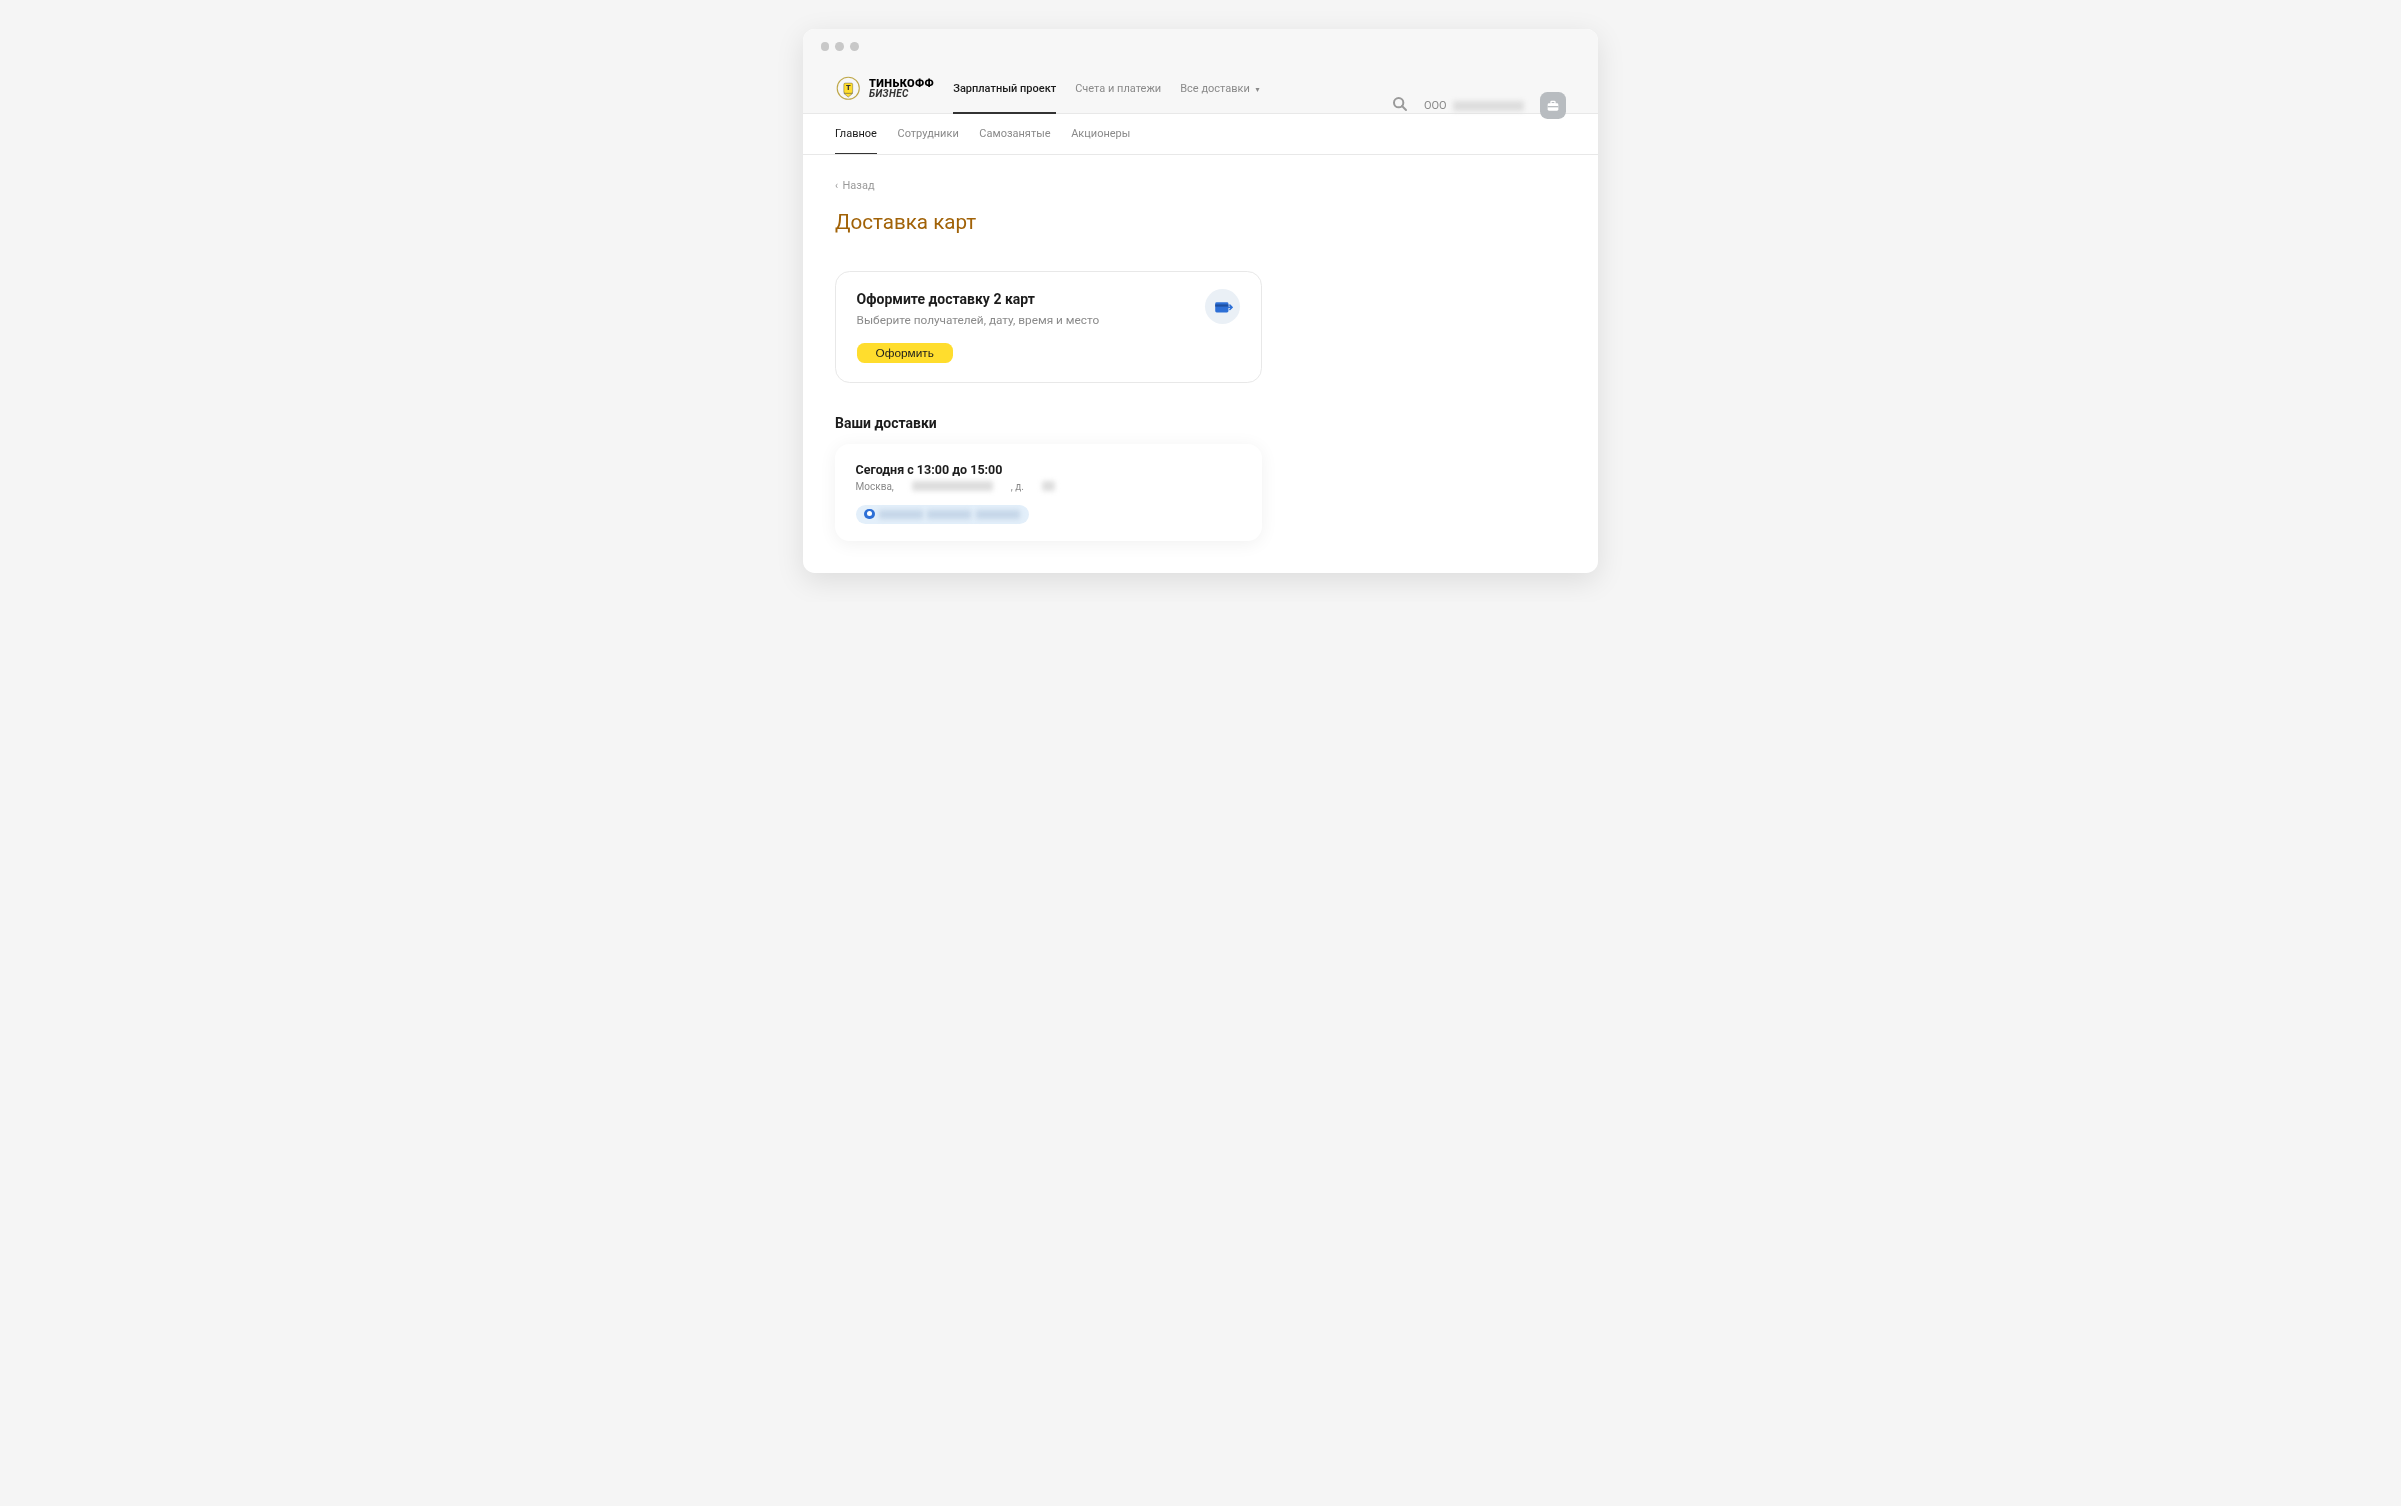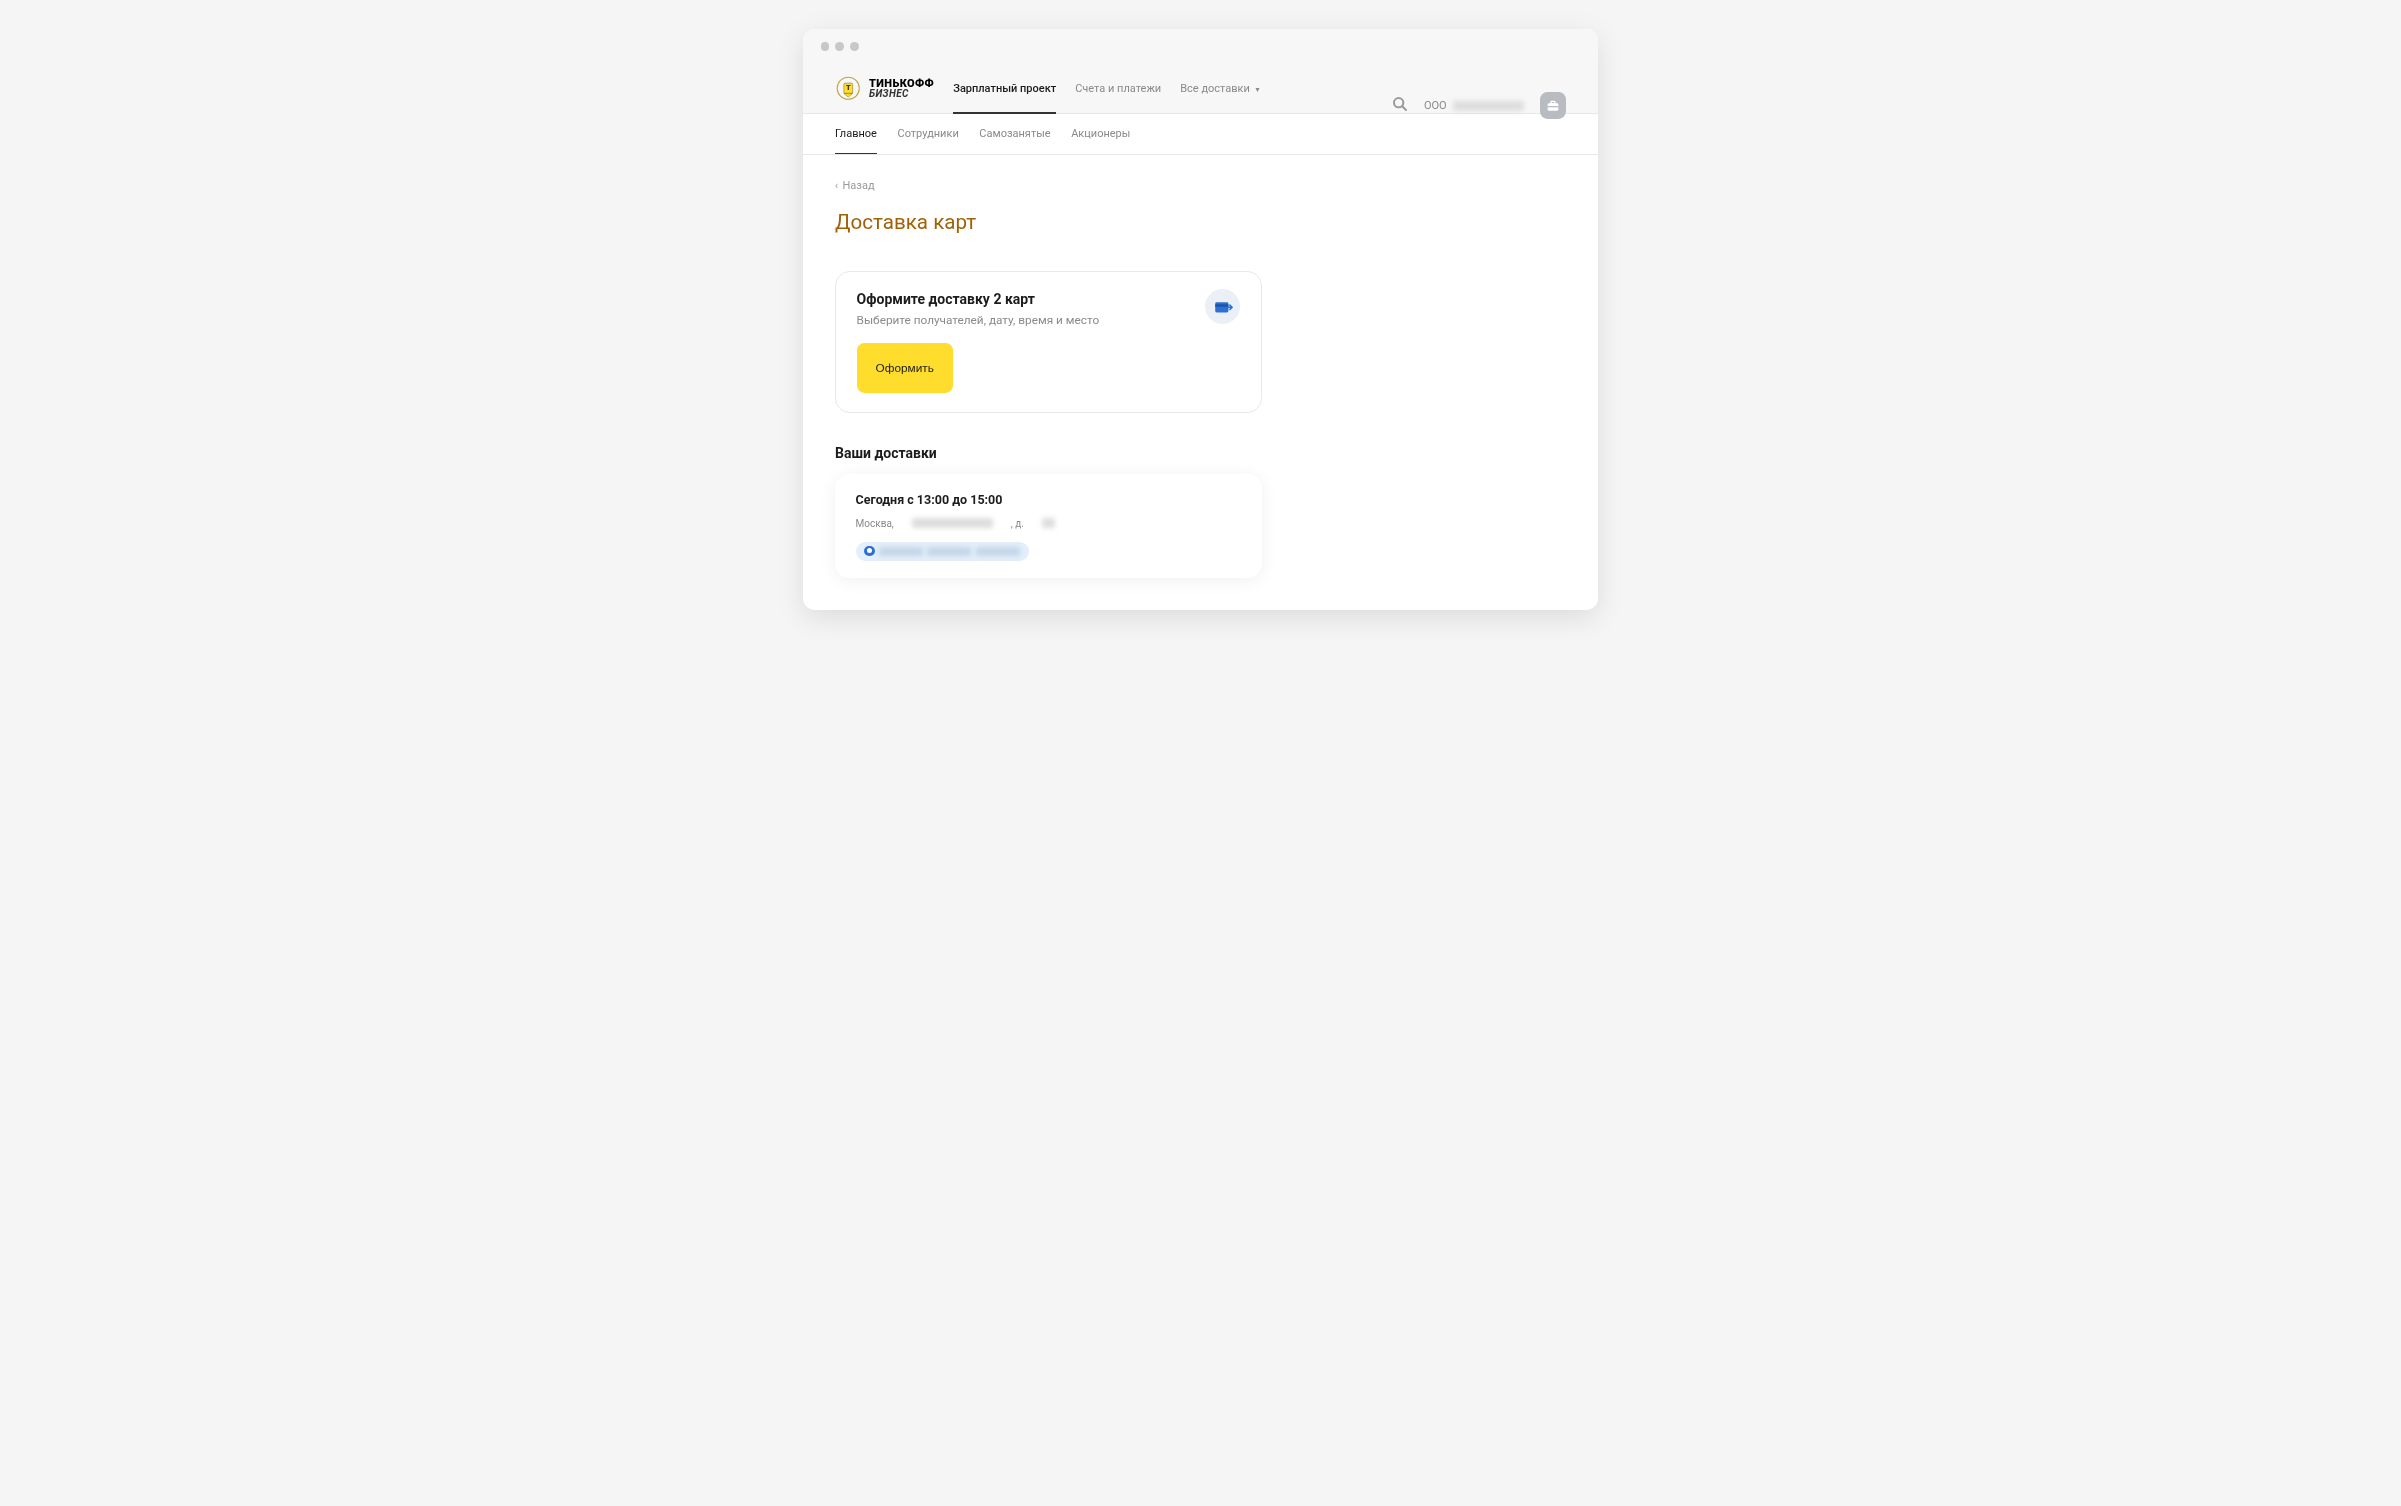--- a/index.html
+++ b/index.html
@@ -28,24 +28,24 @@
     .subnav-item.active { color: #1c1c1c; }
     .subnav-item.active::after { content: ''; position: absolute; left: 0; right: 0; bottom: -0.7px; height: 1.5px; background: #333; }
     .content { padding: 23.5px 32px 32px; }
     .back { display: inline-flex; align-items: center; gap: 4.4px; color: #9a9a9a; font-size: 11px; cursor: pointer; margin-bottom: 17.7px; }
     .back .chev { font-size: 10.3px; }
     .page-title { font-size: 20.6px; font-weight: 400; color: #a16207; margin-bottom: 37px; }
     .card { border: 0.7px solid #e8e8e8; border-radius: 14.7px; padding: 19px 20.6px; max-width: 427px; position: relative; }
     .card-title { font-size: 14px; font-weight: 700; color: #1c1c1c; margin-bottom: 5.9px; }
     .card-sub { font-size: 11.8px; color: #8a8a8a; margin-bottom: 16px; }
     .card-icon { position: absolute; top: 17.7px; right: 20.6px; width: 35px; height: 35px; border-radius: 50%; background: #eaf0f6; display: flex; align-items: center; justify-content: center; }
-    .btn-primary { background: #ffdd2d; color: #1c1c1c; border: none; font-size: 11.8px; font-weight: 400; padding: 18px 19px; border-radius: 7.4px; cursor: pointer; }
+    .btn-primary { background: #ffdd2d; color: #1c1c1c; border: none; font-size: 11.8px; font-weight: 400; padding: 3px 19px; border-radius: 7.4px; cursor: pointer; }
     .section-title { font-size: 14px; font-weight: 700; color: #1c1c1c; margin: 32px 0 13.2px; }
     .delivery-card { border-radius: 14.7px; padding: 17.7px 20.6px; max-width: 427px; box-shadow: 0 2.9px 17.7px rgba(0,0,0,0.06); }
-    .delivery-time { font-size: 12.5px; font-weight: 700; color: #1c1c1c; margin-bottom: 11px; }
+    .delivery-time { font-size: 12.5px; font-weight: 700; color: #1c1c1c; margin-bottom: 4px; }
     .delivery-addr { font-size: 10px; color: #8a8a8a; display: flex; align-items: center; gap: 18px; flex-wrap: wrap; margin-bottom: 13.2px; }
     .delivery-addr .blur { display: inline-block; height: 10.3px; background: #ddd; filter: blur(2.9px); border-radius: 2.2px; }
     .recipient-chip { display: inline-flex; align-items: center; gap: 4.4px; background: #e3effa; border-radius: 735px; padding: 4.4px 8.8px; }
     .recipient-chip .avatar { width: 10.3px; height: 10.3px; background: #2d6fd6; border-radius: 50%; position: relative; }
     .recipient-chip .avatar::after { content: ''; position: absolute; top: 1.5px; left: 2.2px; width: 5.9px; height: 5.9px; background: #fff; border-radius: 50%; }
     .recipient-chip .blur { width: 44px; height: 8.8px; background: #c5d6e8; filter: blur(2.9px); border-radius: 2.2px; }
   </style>
 </head>
 <body>
 

